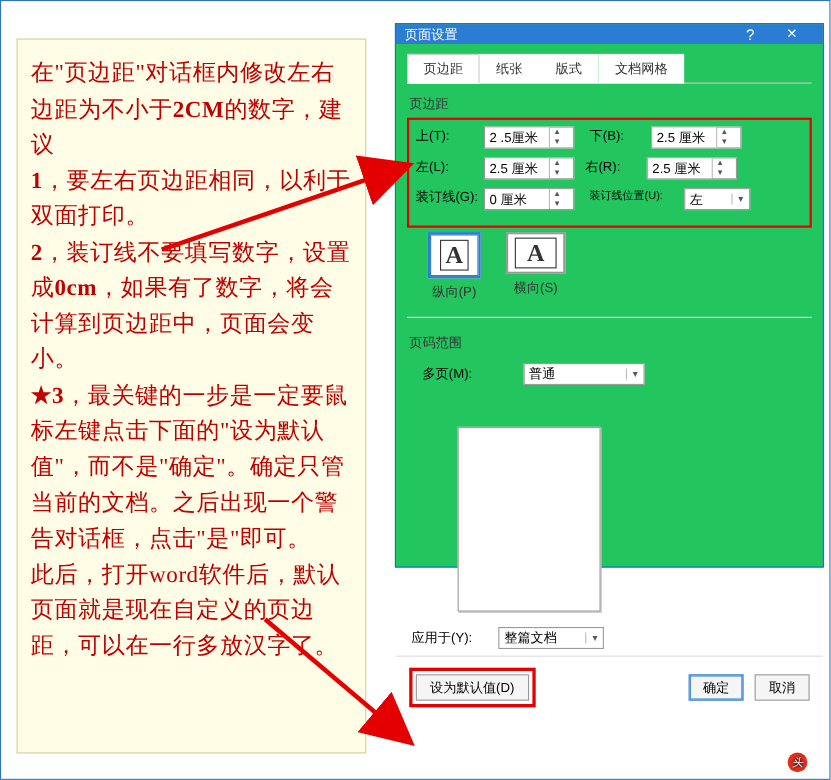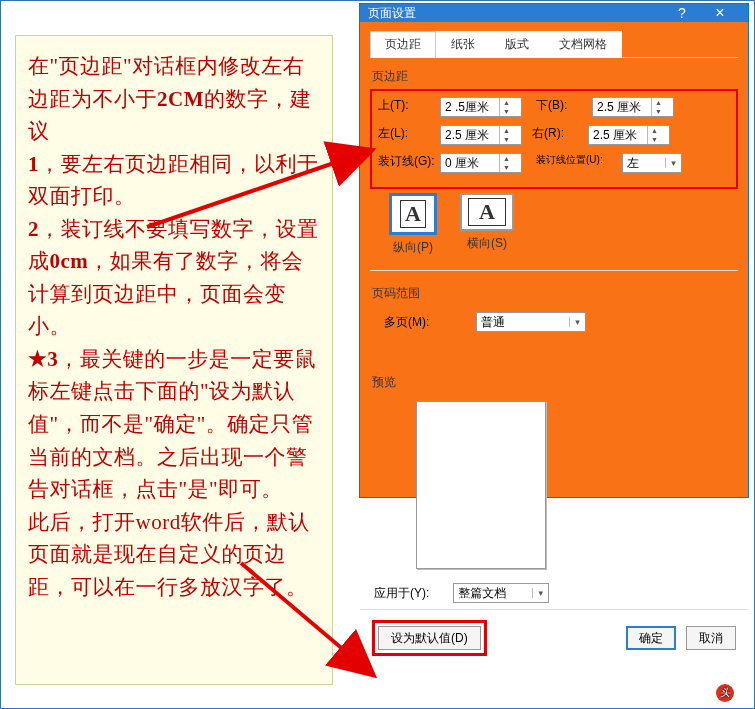--- a/index.html
+++ b/index.html
@@ -28,25 +28,25 @@
     line-height: 1.55;
     color: #c00000;
     font-family: "SimSun", serif;
     letter-spacing: 0.5px;
   }
   .annotation b { font-weight: bold; text-align: center; }
   
   .dialog {
     position: absolute;
     left: 358px;
-    top: 2px;
+    top: 20px;
     width: 390px;
     height: 495px;
     border: 1px solid #0078d7;
-    background: #f97316;
+    background: #22c55e;
     display: flex;
     flex-direction: column;
   }
   .titlebar {
     height: 30px;
     background: #2b7cd3;
     color: #fff;
     display: flex;
     align-items: center;
     padding: 0 8px;
@@ -286,21 +286,20 @@
     <div class="pgrow">
       <span class="lab">多页(M):</span>
       <div class="combo" style="width:110px">
         <span class="v">普通</span>
         <span class="dd">▾</span>
       </div>
     </div>
 
     <div style="height:30px"></div>
 
-    <div class="sect-label">预览</div>
     <div class="preview-box"></div>
 
     <div class="apply-row">
       <span>应用于(Y):</span>
       <div class="combo" style="width:96px">
         <span class="v">整篇文档</span>
         <span class="dd">▾</span>
       </div>
     </div>
 

